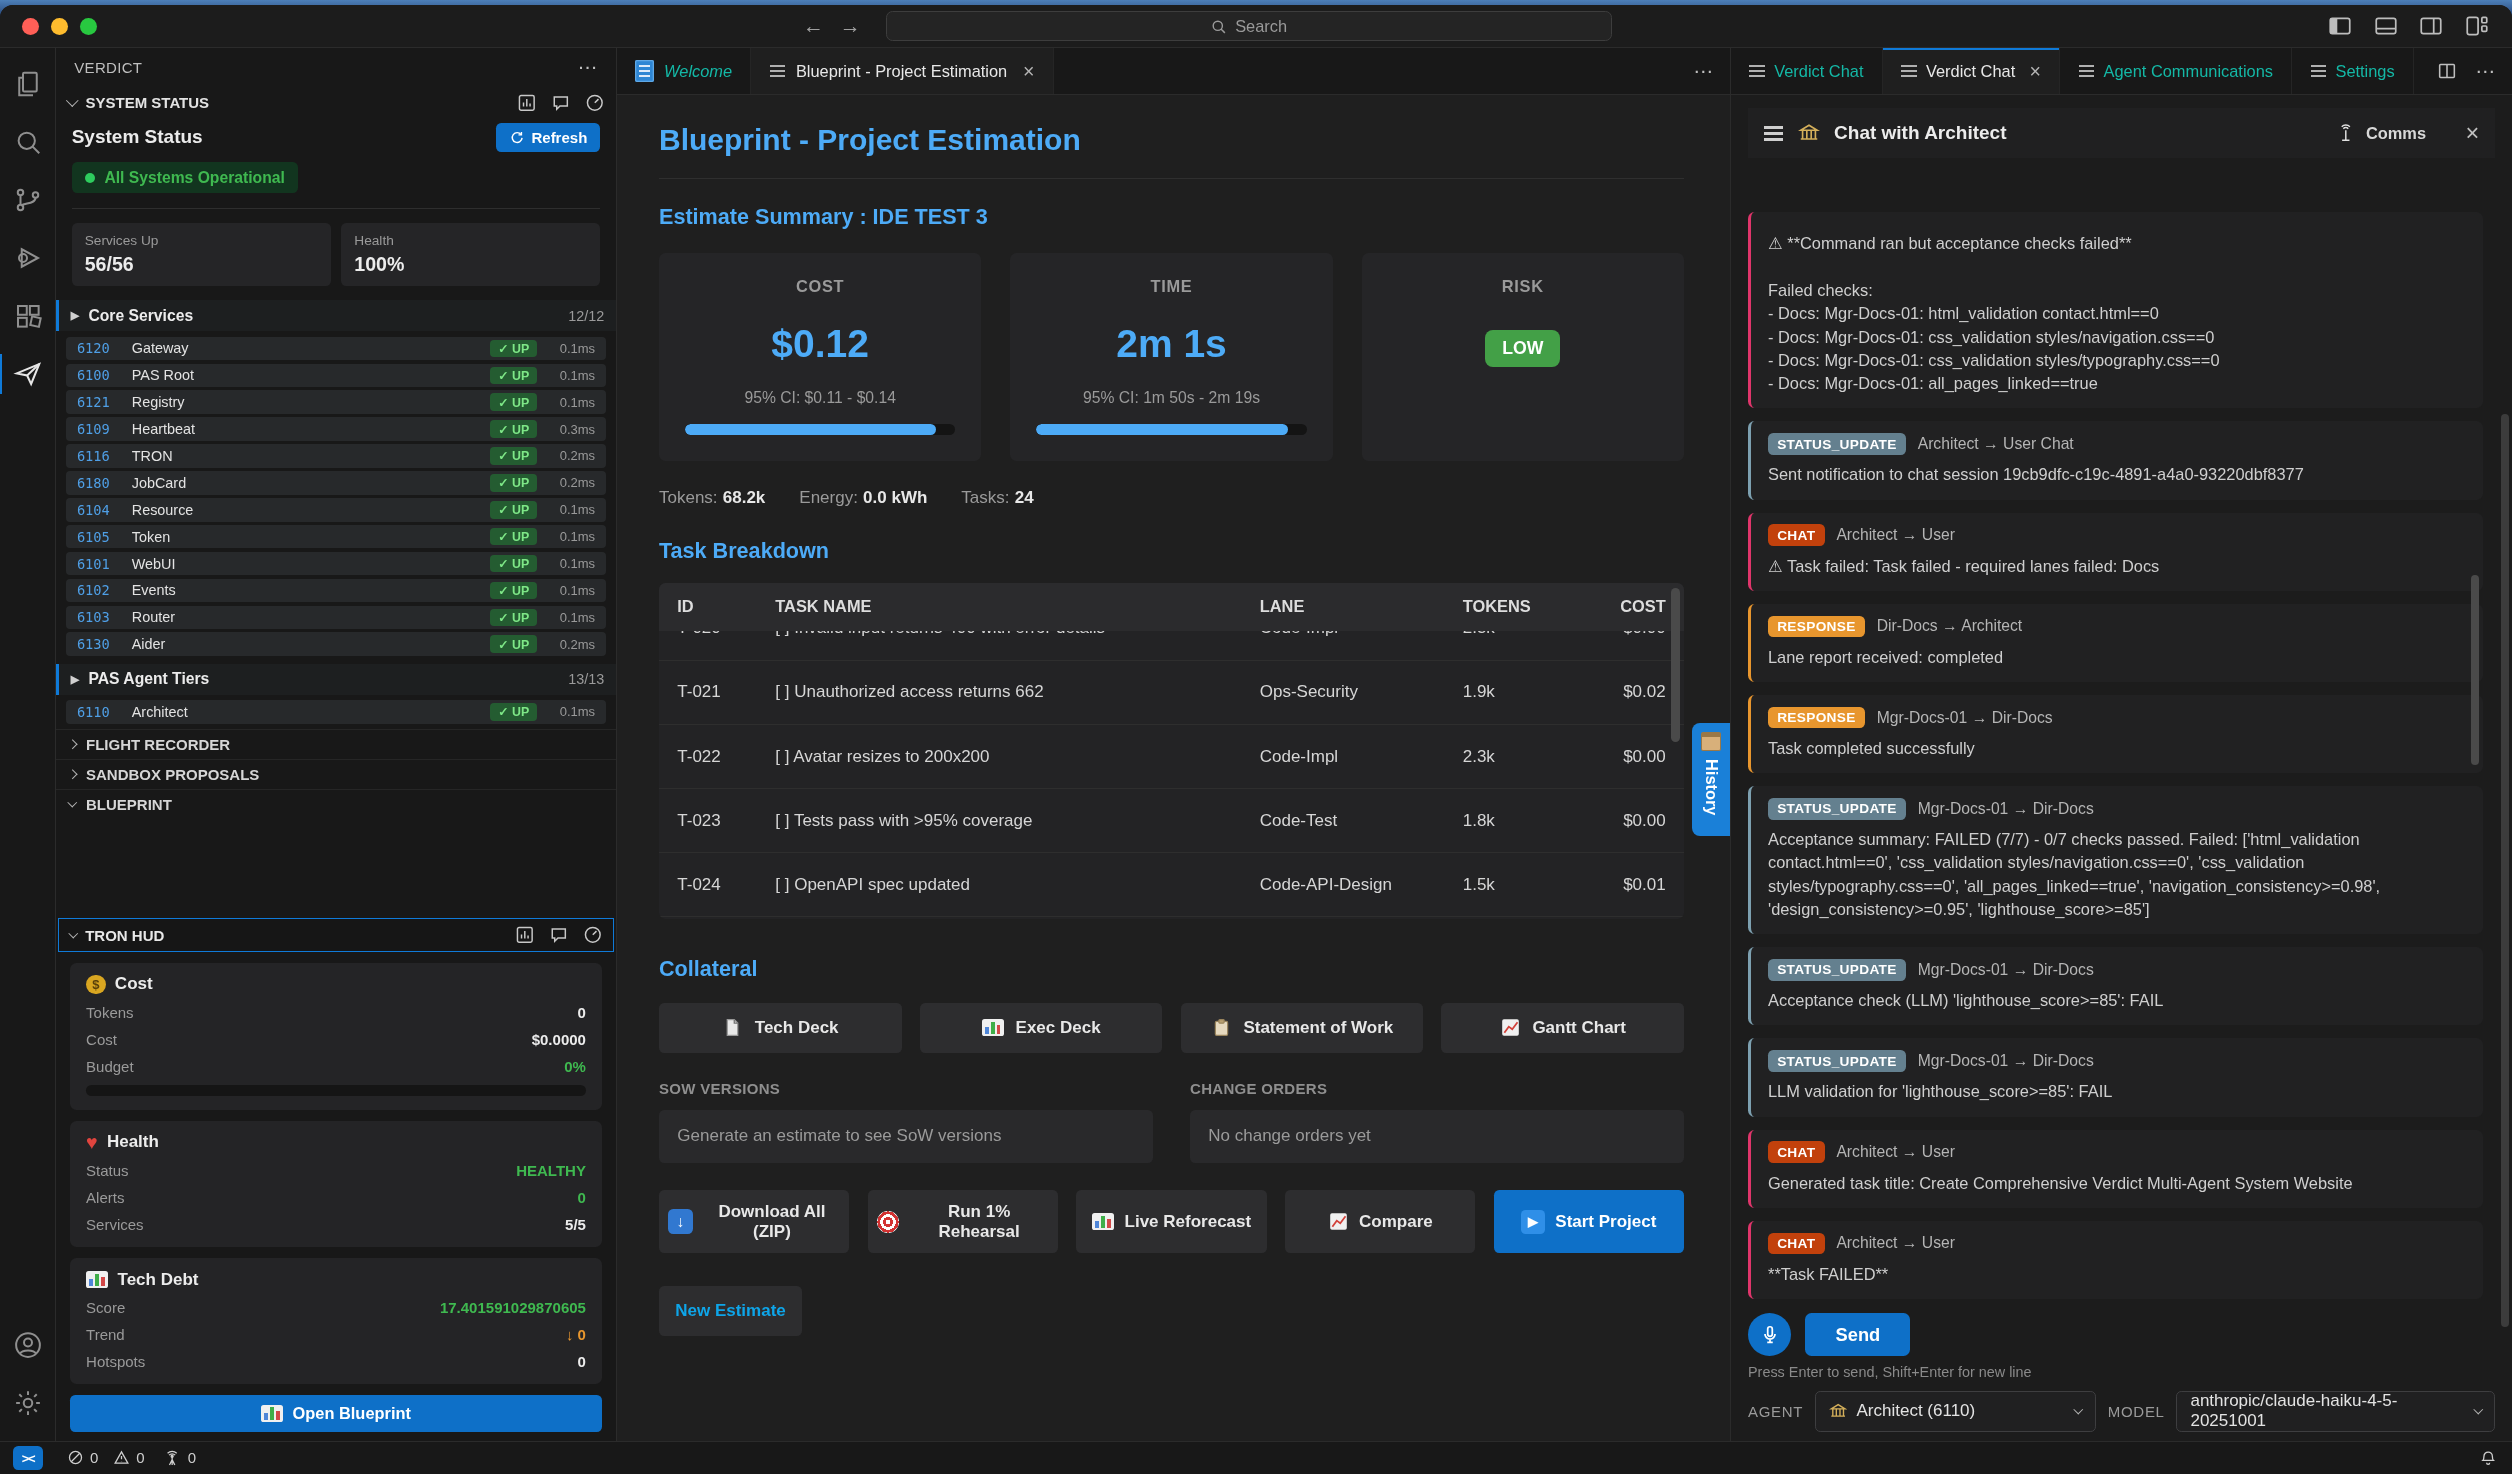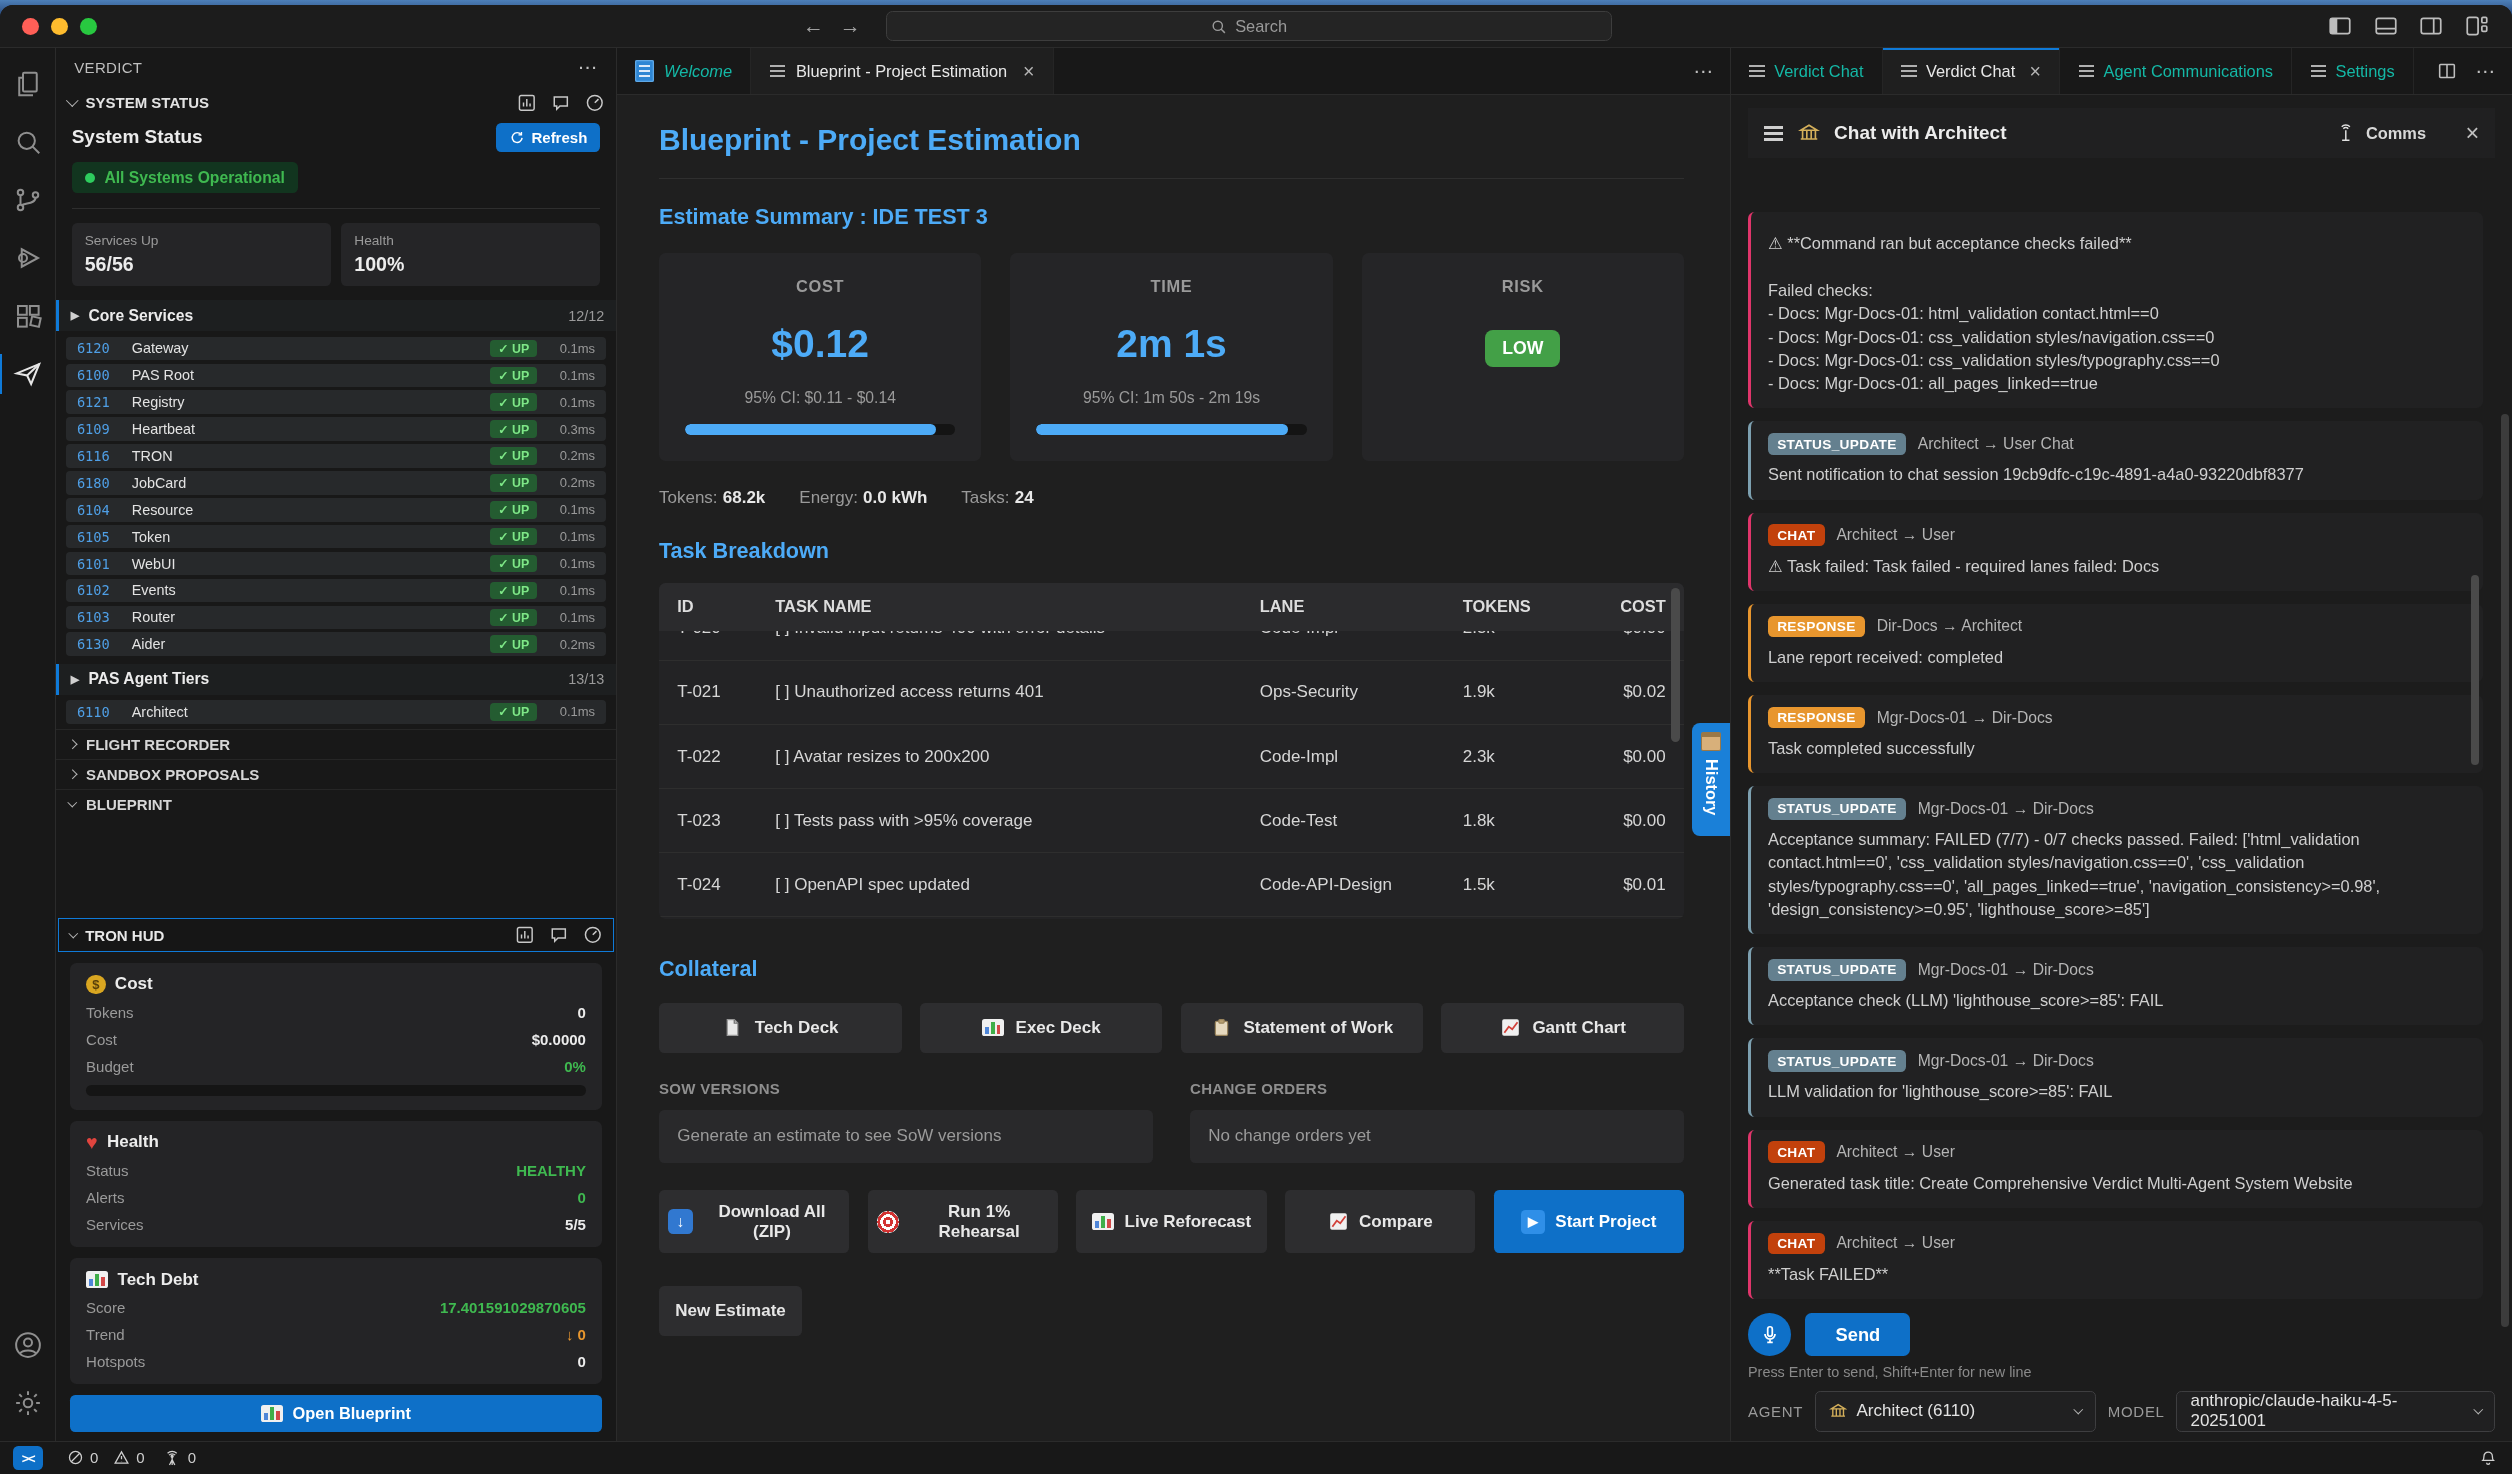--- a/index.html
+++ b/index.html
@@ -123,21 +123,21 @@
   .history-tab .vtext { writing-mode:vertical-rl; color:#fff; font-weight:bold; font-size:16.4px; }
   .collat-row { display:flex; gap:18.3px; margin-top:21px; }
   .collat-btn { flex:1; height:50px; background:#2d2d2f; border-radius:5.2px; display:flex; align-items:center; justify-content:center; gap:11.8px; font-size:17px; font-weight:bold; color:#e8e8e8; }
   .sow-row { display:flex; gap:37px; margin-top:27.5px; }
   .sow-col { flex:1; }
   .sow-label { font-size:15px; color:#8f8f8f; font-weight:bold; letter-spacing:0.3px; }
   .empty-box { margin-top:13px; background:#29292b; border-radius:5.2px; padding:16.4px 18.3px; font-size:17px; color:#9a9a9a; }
   .actions-row { display:flex; gap:18.3px; margin-top:27.5px; }
   .action-btn { flex:1; min-height:63px; background:#2d2d2f; border-radius:5.2px; display:flex; align-items:center; justify-content:center; gap:10.5px; font-size:17px; font-weight:bold; color:#e8e8e8; text-align:center; padding:7.9px 9.2px; }
   .action-btn.primary { background:#0e70c8; color:#fff; }
-  .new-est { margin-top:33px; width:143px; height:50px; background:#2d2d2f; border-radius:5.2px; display:flex; align-items:center; justify-content:center; font-size:17px; font-weight:bold; color:#e5e5e5; }
+  .new-est { margin-top:33px; width:143px; height:50px; background:#2d2d2f; border-radius:5.2px; display:flex; align-items:center; justify-content:center; font-size:17px; font-weight:bold; color:#0ea5e9; }
 
   
   .rightpanel { width:782px; background:#1c1c1c; border-left:0.7px solid #2b2b2b; display:flex; flex-direction:column; position:relative;justify-content:center; }
   .rp-tab { font-size:16.4px; gap:9.2px; }
   .panel-head { margin:13px 17px 0; background:#202021; height:50px; display:flex; align-items:center; gap:14.4px; padding:0 15.7px; flex:none; }
   .ph-title { font-size:19px; font-weight:bold; color:#ececec; }
   .ph-right { margin-left:auto; display:flex; align-items:center; gap:10.5px; color:#d8d8d8; font-size:16.4px; font-weight:bold; }
   .ph-close { font-size:23.6px; color:#c0c0c0; margin-left:29px; font-weight:normal; }
   .chat-list { flex:1; margin:13px 29px 0 17px; display:flex; flex-direction:column; justify-content:flex-end; gap:13px; overflow:hidden; }
   .msg { background:#212122; border-radius:6.5px; padding:11.8px 15.7px 13px 17px; border-left:3.9px solid #555; }
@@ -617,21 +617,21 @@
               <div class="t-row">
                 <span class="c-id">T-020</span>
                 <span class="c-name">[ ] Invalid input returns 400 with error details</span>
                 <span class="c-lane">Code-Impl</span>
                 <span class="c-tok">2.3k</span>
                 <span class="c-cost">$0.00</span>
               </div>
 
               <div class="t-row">
                 <span class="c-id">T-021</span>
-                <span class="c-name">[ ] Unauthorized access returns 401</span>
+                <span class="c-name">[ ] Unauthorized access returns 662</span>
                 <span class="c-lane">Ops-Security</span>
                 <span class="c-tok">1.9k</span>
                 <span class="c-cost">$0.02</span>
               </div>
 
               <div class="t-row">
                 <span class="c-id">T-022</span>
                 <span class="c-name">[ ] Avatar resizes to 200x200</span>
                 <span class="c-lane">Code-Impl</span>
                 <span class="c-tok">2.3k</span>

